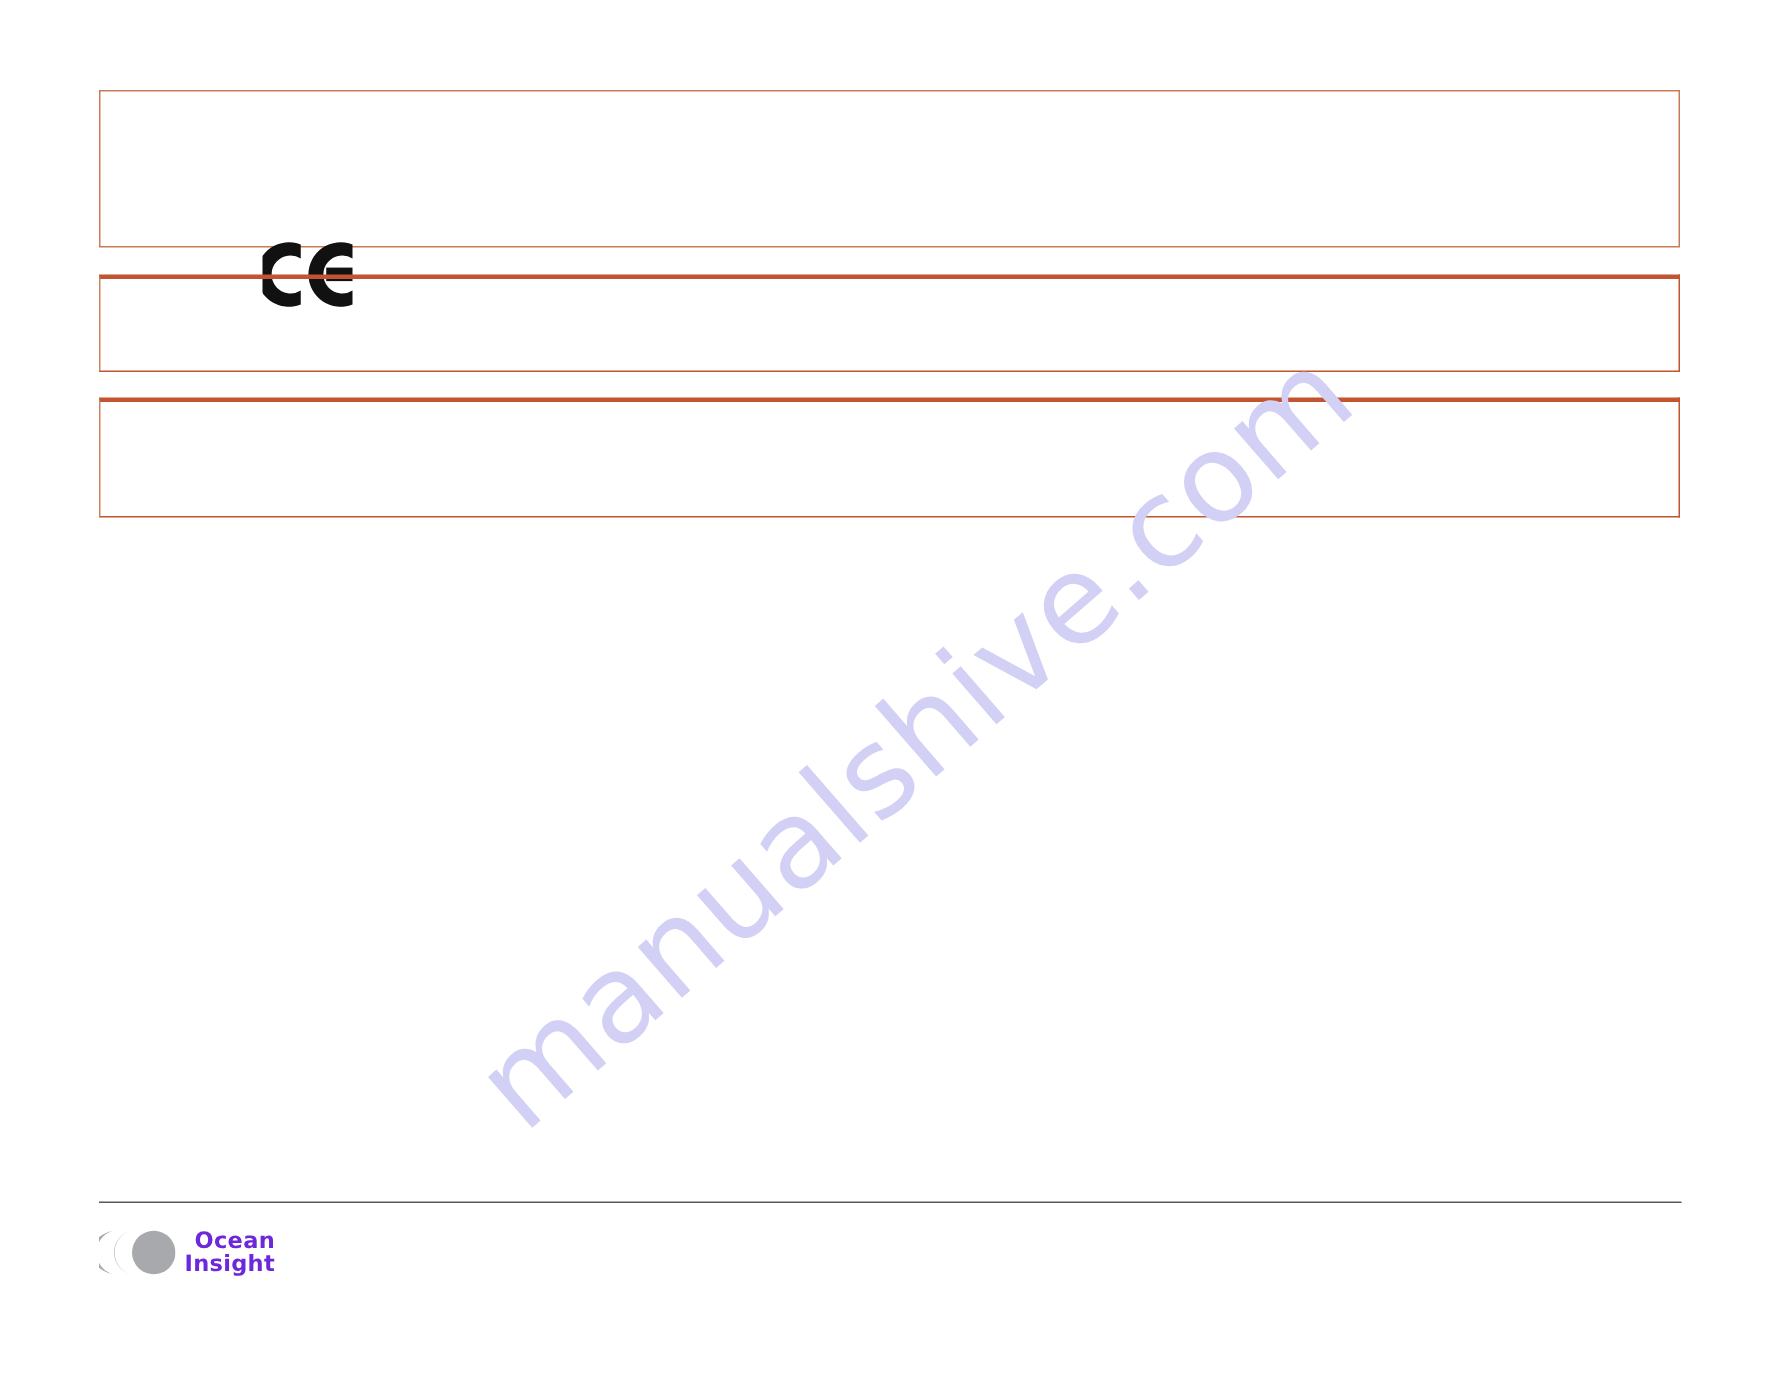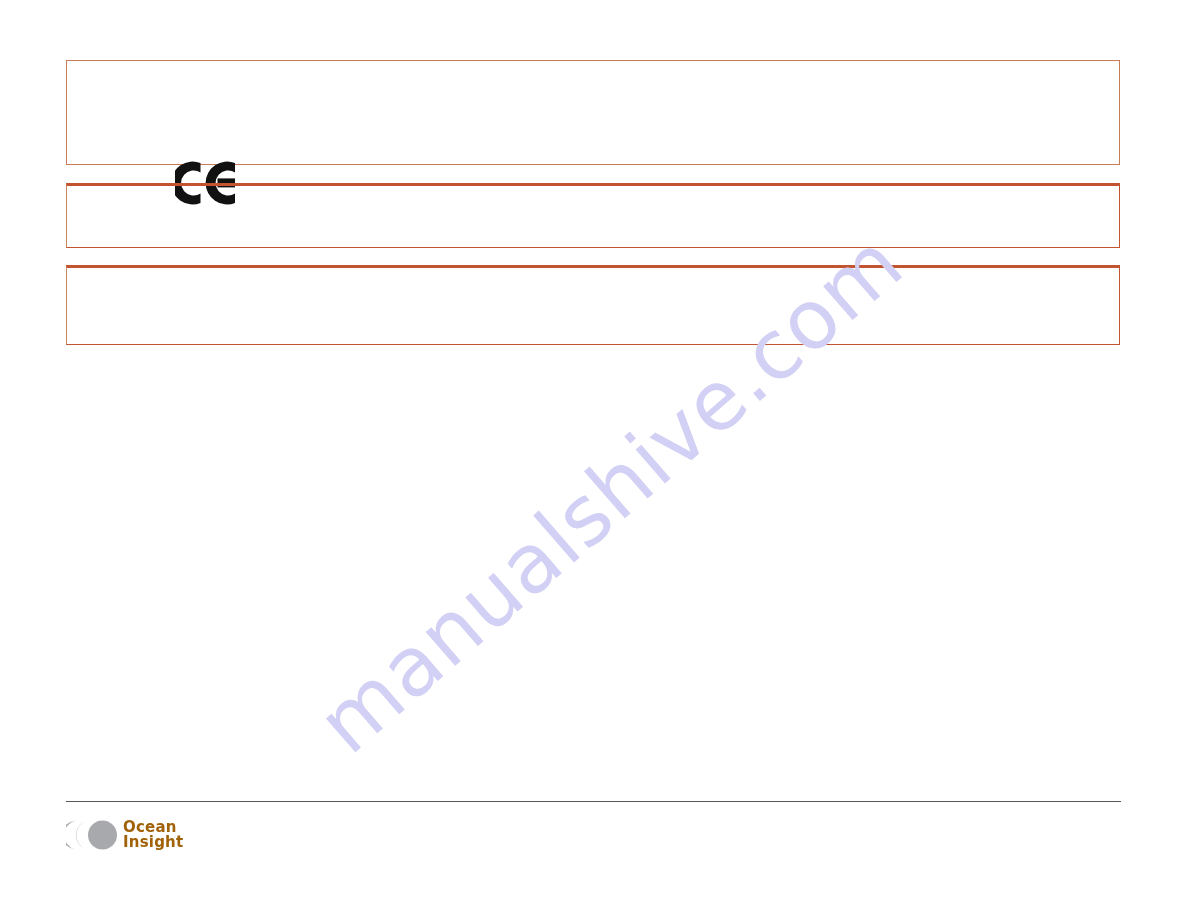--- a/index.html
+++ b/index.html
@@ -131,22 +131,23 @@
     height: 32px;
     flex: 0 0 auto;
   }
   .footer-logo .logo-mark svg { display: block; }
   .footer-logo .logo-words {
     margin-left: 6px;
     font-family: "DejaVu Sans", sans-serif;
     font-weight: 700;
     font-size: 15px;
     line-height: 15px;
-    color: #a16207;
+    color: #6d28d9;
     letter-spacing: 0.2px;
+    text-align: right;
   }
   .footer-logo .logo-words span { display: block; }
 </style>
 </head>
 <body>
 
 <div class="page">
 
   <div class="notice-box box-ce">
     <div class="ce-mark">

